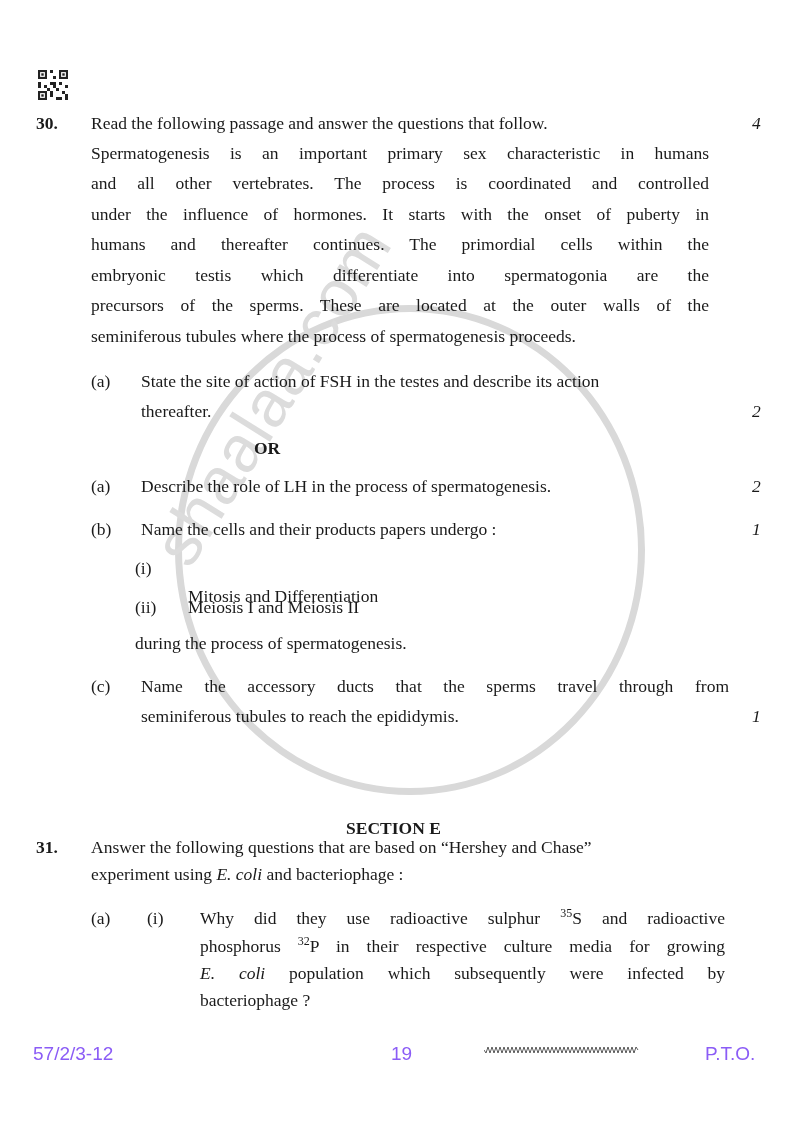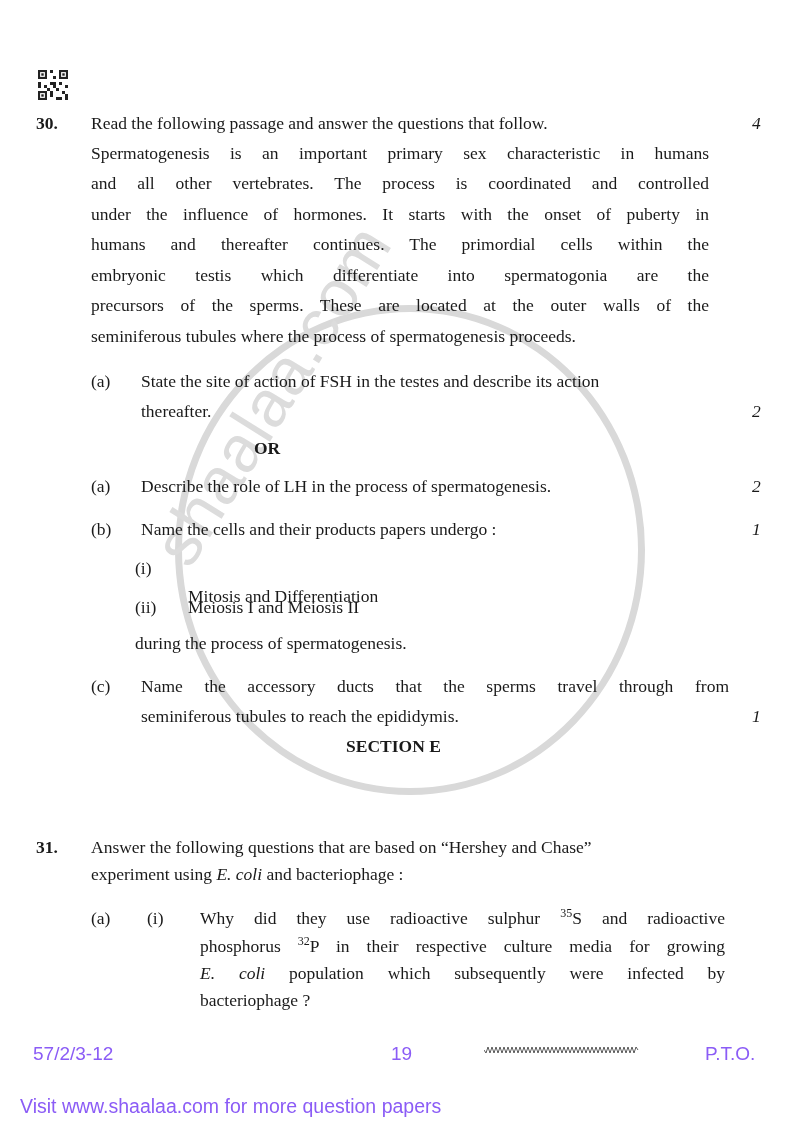--- a/index.html
+++ b/index.html
@@ -97,21 +97,21 @@
     <div class="abs" style="left:135px; top:597px;">(ii)</div>
     <div class="abs" style="left:188px; top:597px; white-space:nowrap;">Meiosis I and Meiosis II</div>
     <div class="abs" style="left:135px; top:633px; white-space:nowrap;">during the process of spermatogenesis.</div>
 
     <div class="abs" style="left:91px; top:676px;">(c)</div>
     <div class="abs just" style="left:141px; top:676px; width:588px;">Name the accessory ducts that the sperms travel through from</div>
     <div class="abs" style="left:141px; top:706px; white-space:nowrap;">seminiferous tubules to reach the epididymis.</div>
     <div class="marks" style="top:706px;">1</div>
   </div>
 
-  <div class="abs serif" style="left:346px; top:736px; font-weight:bold;">SECTION E</div>
+  <div class="abs serif" style="left:346px; top:818px; font-weight:bold;">SECTION E</div>
 
   <div class="serif">
     <div class="abs qnum" style="left:36px; top:837px;">31.</div>
     <div class="abs" style="left:91px; top:837px; white-space:nowrap;">Answer the following questions that are based on “Hershey and Chase”</div>
     <div class="abs" style="left:91px; top:864px; white-space:nowrap;"><span>experiment using </span><i>E. coli</i><span> and bacteriophage :</span></div>
 
     <div class="abs" style="left:91px; top:908px;">(a)</div>
     <div class="abs" style="left:147px; top:908px;">(i)</div>
 
     <div class="abs just" style="left:200px; top:908px; width:525px;"><span>Why did they use radioactive sulphur </span><sup>35</sup><span>S and radioactive</span></div>
@@ -119,14 +119,13 @@
     <div class="abs just" style="left:200px; top:963px; width:525px;"><i>E. coli</i><span> population which subsequently were infected by</span></div>
     <div class="abs" style="left:200px; top:990px; white-space:nowrap;">bacteriophage ?</div>
   </div>
 
   <div class="footer" style="left:33px; top:1043px;">57/2/3-12</div>
   <div class="footer" style="left:391px; top:1043px;">19</div>
   <svg class="wavy" viewBox="0 0 155 10" preserveAspectRatio="none">
     <polyline fill="none" stroke="#333" stroke-width="0.8" points="0,5 2,8 4,2 6,8 8,2 10,8 12,2 14,8 16,2 18,8 20,2 22,8 24,2 26,8 28,2 30,8 32,2 34,8 36,2 38,8 40,2 42,8 44,2 46,8 48,2 50,8 52,2 54,8 56,2 58,8 60,2 62,8 64,2 66,8 68,2 70,8 72,2 74,8 76,2 78,8 80,2 82,8 84,2 86,8 88,2 90,8 92,2 94,8 96,2 98,8 100,2 102,8 104,2 106,8 108,2 110,8 112,2 114,8 116,2 118,8 120,2 122,8 124,2 126,8 128,2 130,8 132,2 134,8 136,2 138,8 140,2 142,8 144,2 146,8 148,2 150,8 152,2 154,5"></polyline>
   </svg>
   <div class="footer" style="left:705px; top:1043px;text-align:center;">P.T.O.</div>
-  <div class="footer" style="left:20px; top:1095px; font-size:19.5px;">Visit www.shaalaa.com for more question papers</div>
 </div>
 
 </body></html>

